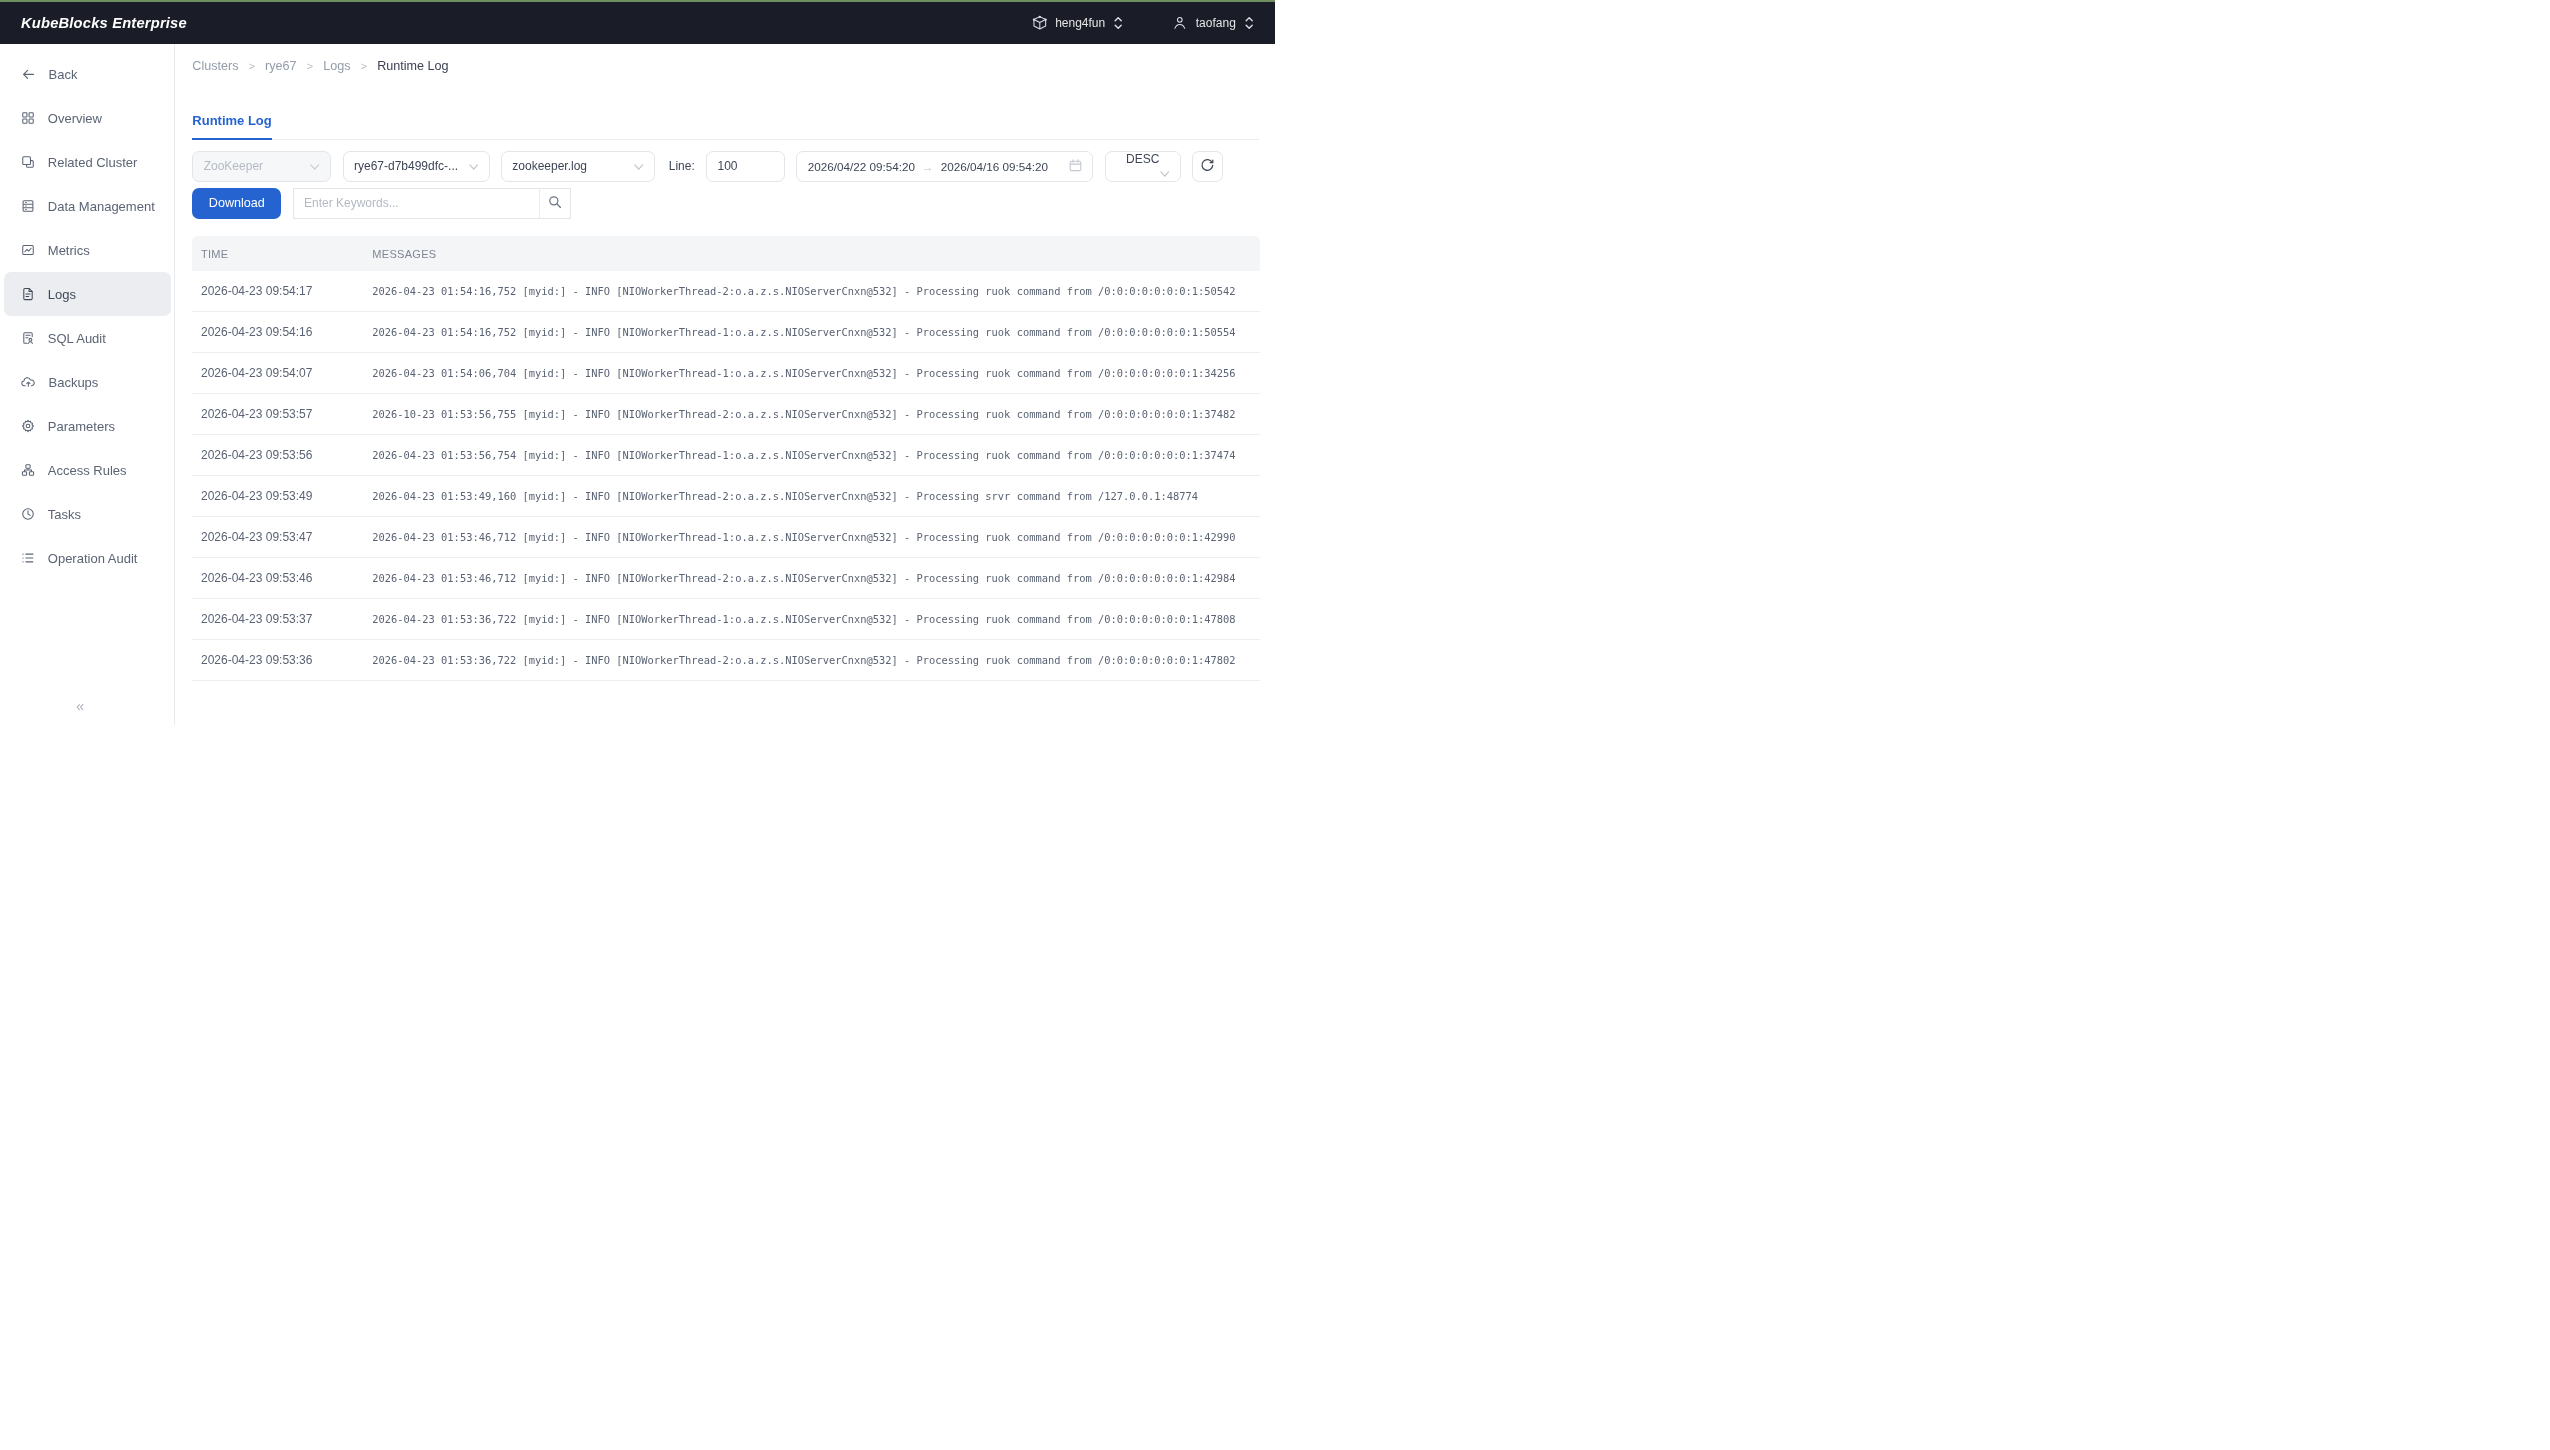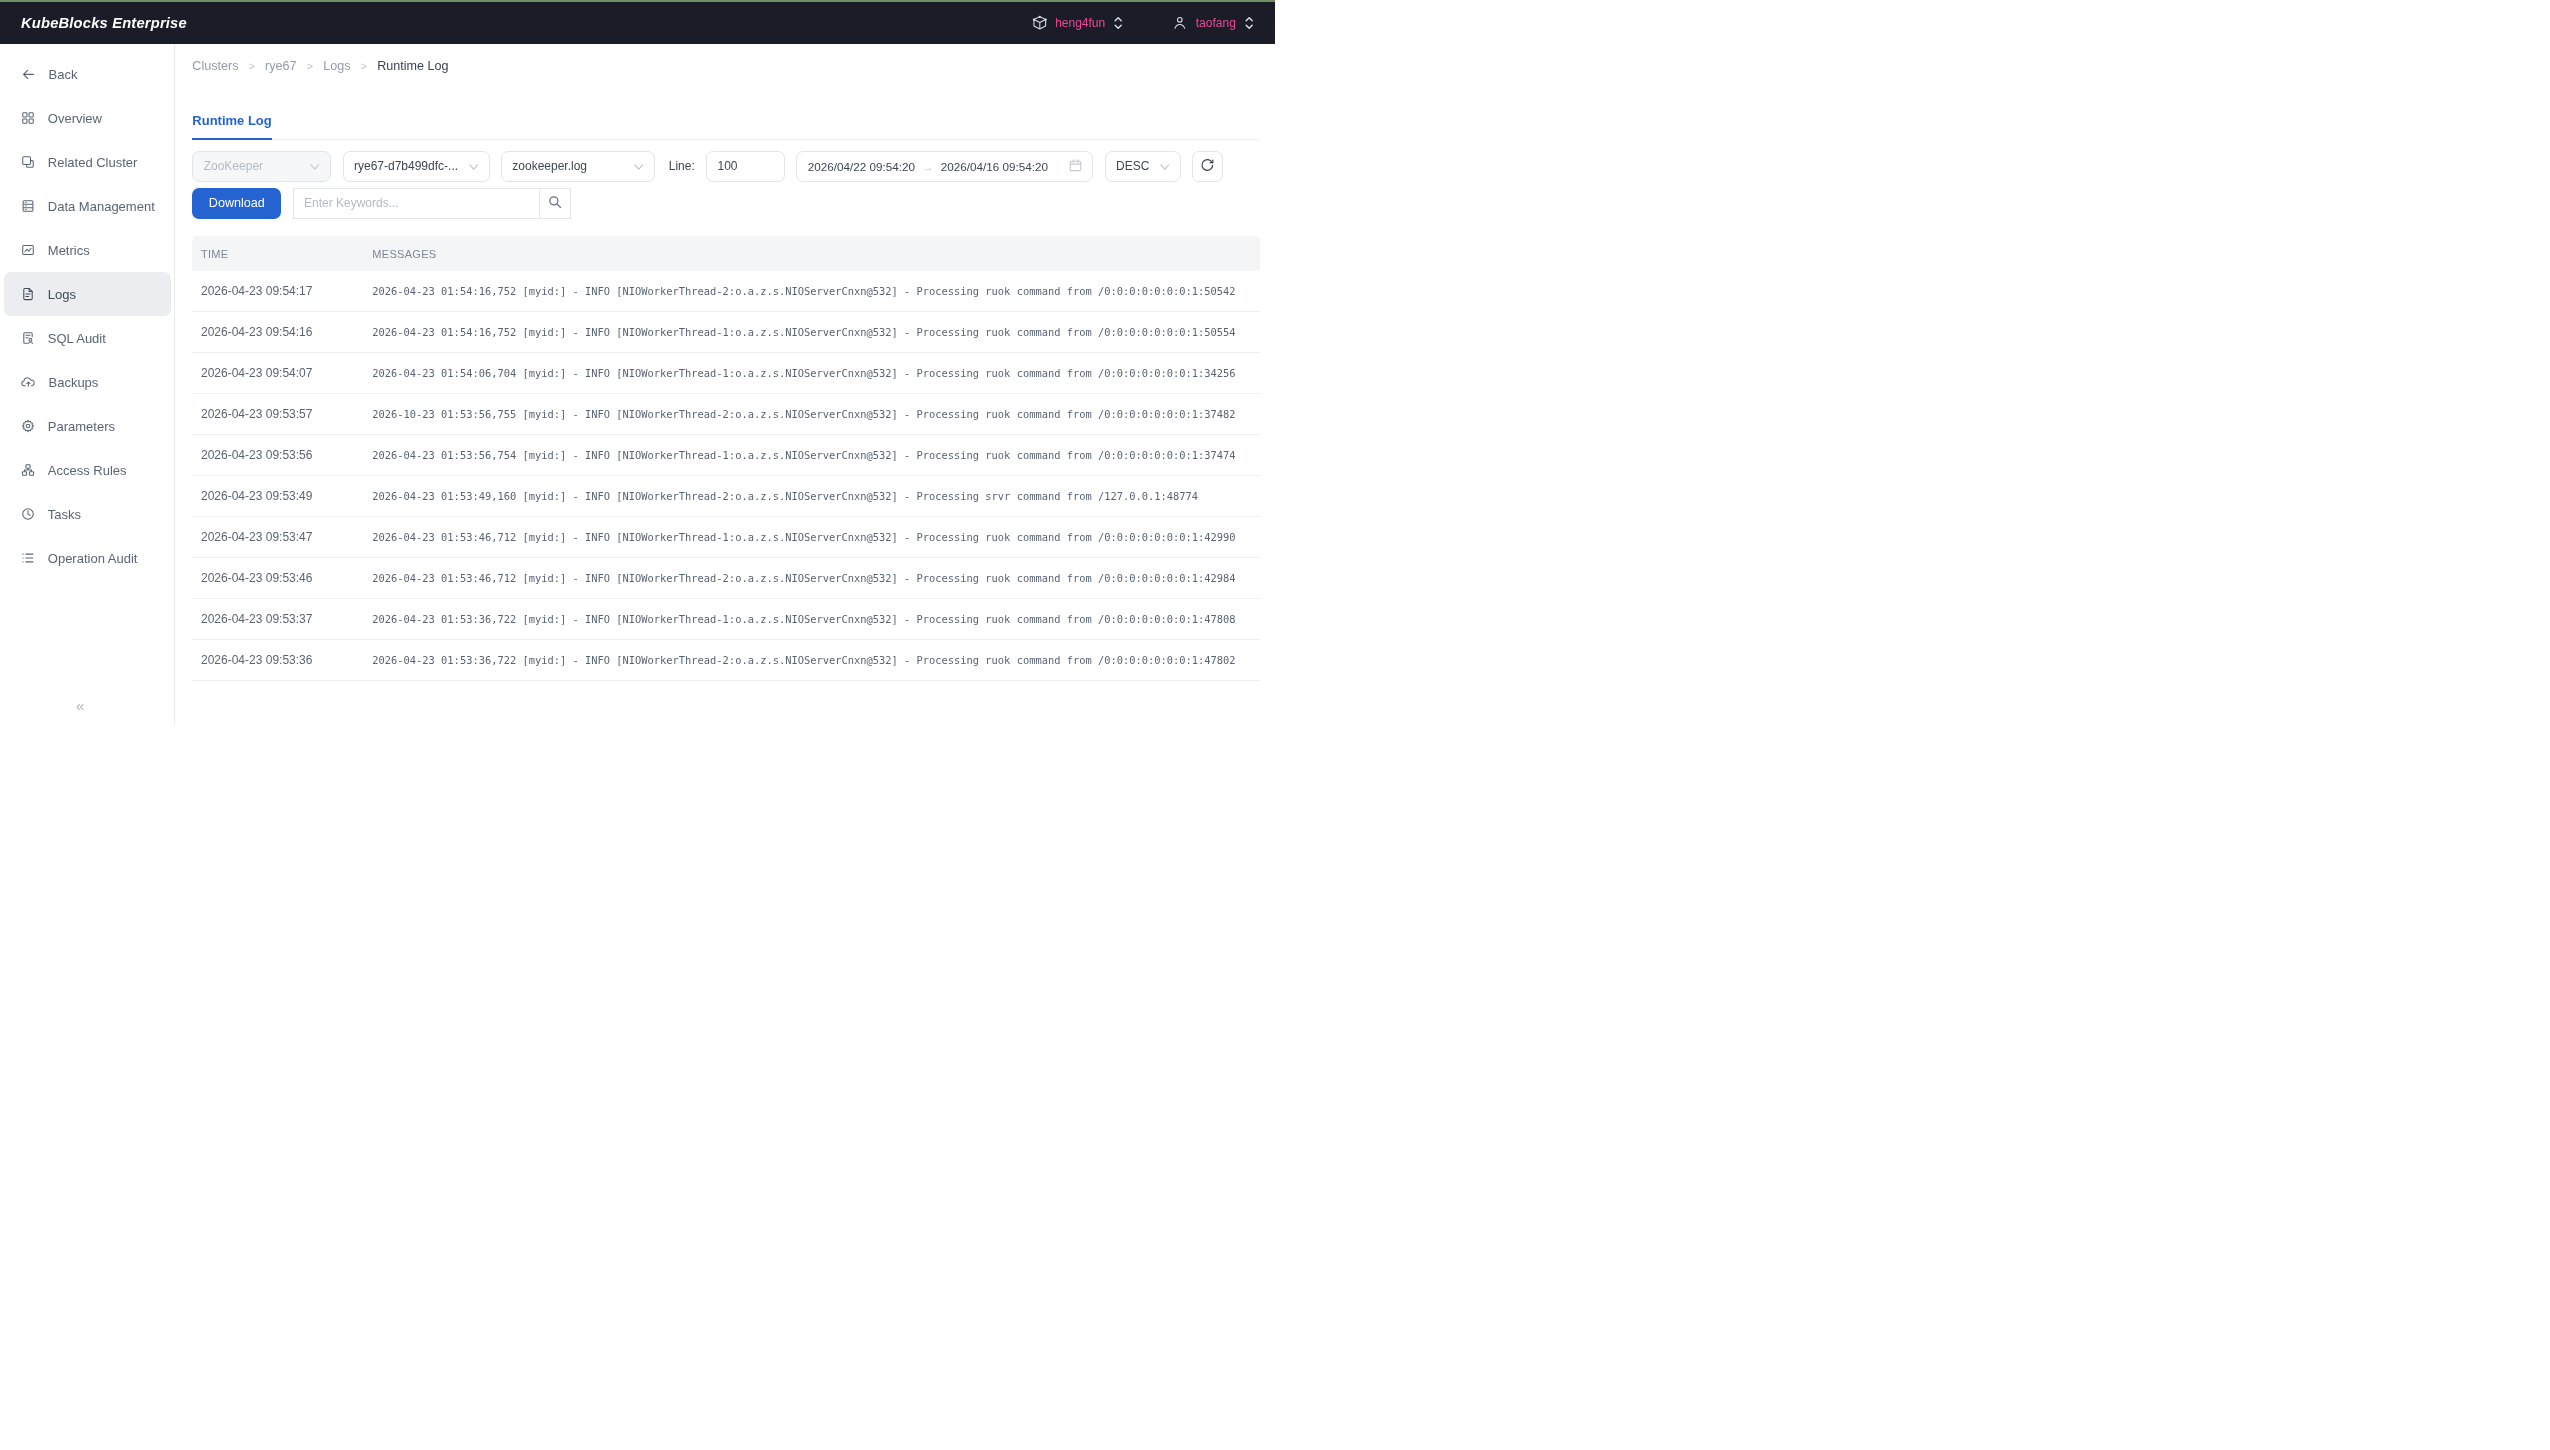--- a/index.html
+++ b/index.html
@@ -9,21 +9,21 @@
     --placeholder:#b4bac4;
   }
   *{margin:0;padding:0;box-sizing:border-box;}
   html,body{width:1275px;height:725px;overflow:hidden;}
   body{font-family:"Liberation Sans",sans-serif;background:#fff;font-size:12px;color:var(--dark);}
   .topline{height:1.7px;background:var(--topline);}
   
   .header{height:42px;background:var(--header-bg);display:flex;align-items:center;padding:0 21px;color:#e6e9ee;}
   .logo{font-size:14.7px;font-weight:bold;font-style:italic;letter-spacing:0.2px;color:#fff;}
   .header-right{margin-left:auto;display:flex;align-items:center;gap:49px;}
-  .header-sel{display:flex;align-items:center;gap:7.8px;font-size:12px;color:#ec4899;cursor:pointer;}
+  .header-sel{display:flex;align-items:center;gap:7.8px;font-size:12px;color:#e5e5e5;cursor:pointer;}
   .header-sel svg{display:block;}
   
   .app{display:flex;height:682px;}
   .sidebar{width:175px;background:#fff;border-right:0.9px solid var(--border);padding-top:8.7px;position:relative;flex:none;}
   .side-item{height:44px;display:flex;align-items:center;gap:13px;padding:0 0 0 17.3px;margin:0 3.5px;border-radius:7px;font-size:13px;color:var(--sidebar-text);cursor:pointer;}
   .side-item.active{background:#ebedf0;color:#414a5a;font-weight:500;}
   .side-item svg{flex:none;display:block;}
   .collapse{position:absolute;bottom:12px;left:76px;font-size:14.7px;color:#aab1bc;cursor:pointer;}
   .main{flex:1;padding:14px 15.6px 0 17.3px;overflow:hidden;}
   
@@ -40,21 +40,21 @@
   .ctrl .chev{margin-left:auto;color:#c0c5cd;}
   .ctrl.disabled{background:#f6f7f8;color:#b4bac4;cursor:default;gap:12px;}
   .sel-comp{width:139px;}
   .sel-pod{width:147px;}
   .sel-file{width:154px;}
   .line-label{font-size:12px;color:var(--dark);margin-left:2.6px;}
   .line-input{width:79px;height:31px;border:0.9px solid #e3e5e9;border-radius:7px;padding:0 10.4px;font-size:12px;color:var(--dark);font-family:"Liberation Sans",sans-serif;outline:none;}
   .daterange{width:297px;gap:7px;font-size:11.7px;white-space:nowrap;}
   .daterange .arrow{color:#c0c5cd;flex:none;}
   .daterange .cal{margin-left:auto;flex:none;color:#c3c8d1;}
-  .sel-order{width:76px;}
+  .sel-order{width:76px;flex-direction:column;}
   .refresh-btn{width:31px;height:31px;justify-content:center;padding:0;color:#3e4656;}
   .btn-download{height:31px;background:var(--blue);color:#fff;border:none;border-radius:7px;padding:0 16.5px;font-size:12.6px;font-family:"Liberation Sans",sans-serif;cursor:pointer;}
   .search-wrap{height:31px;width:278px;border:0.9px solid #e3e5e9;border-radius:0;display:flex;align-items:stretch;overflow:hidden;background:#fff;}
   .search-input{flex:1;border:none;outline:none;padding:0 10.4px;font-size:12px;color:var(--dark);font-family:"Liberation Sans",sans-serif;}
   .search-input::placeholder{color:var(--placeholder);}
   .search-btn{width:31px;border:none;border-left:0.9px solid #e9ebee;background:#fff;display:flex;align-items:center;justify-content:center;color:#6b7484;cursor:pointer;}
   
   .logtable{margin-top:17.3px;width:1068px;border-radius:5.2px 5.2px 0 0;}
   .thead{display:flex;background:var(--th-bg);height:35px;align-items:center;border-radius:5.2px 5.2px 0 0;}
   .th{font-size:11px;color:var(--th-text);letter-spacing:0.3px;}

